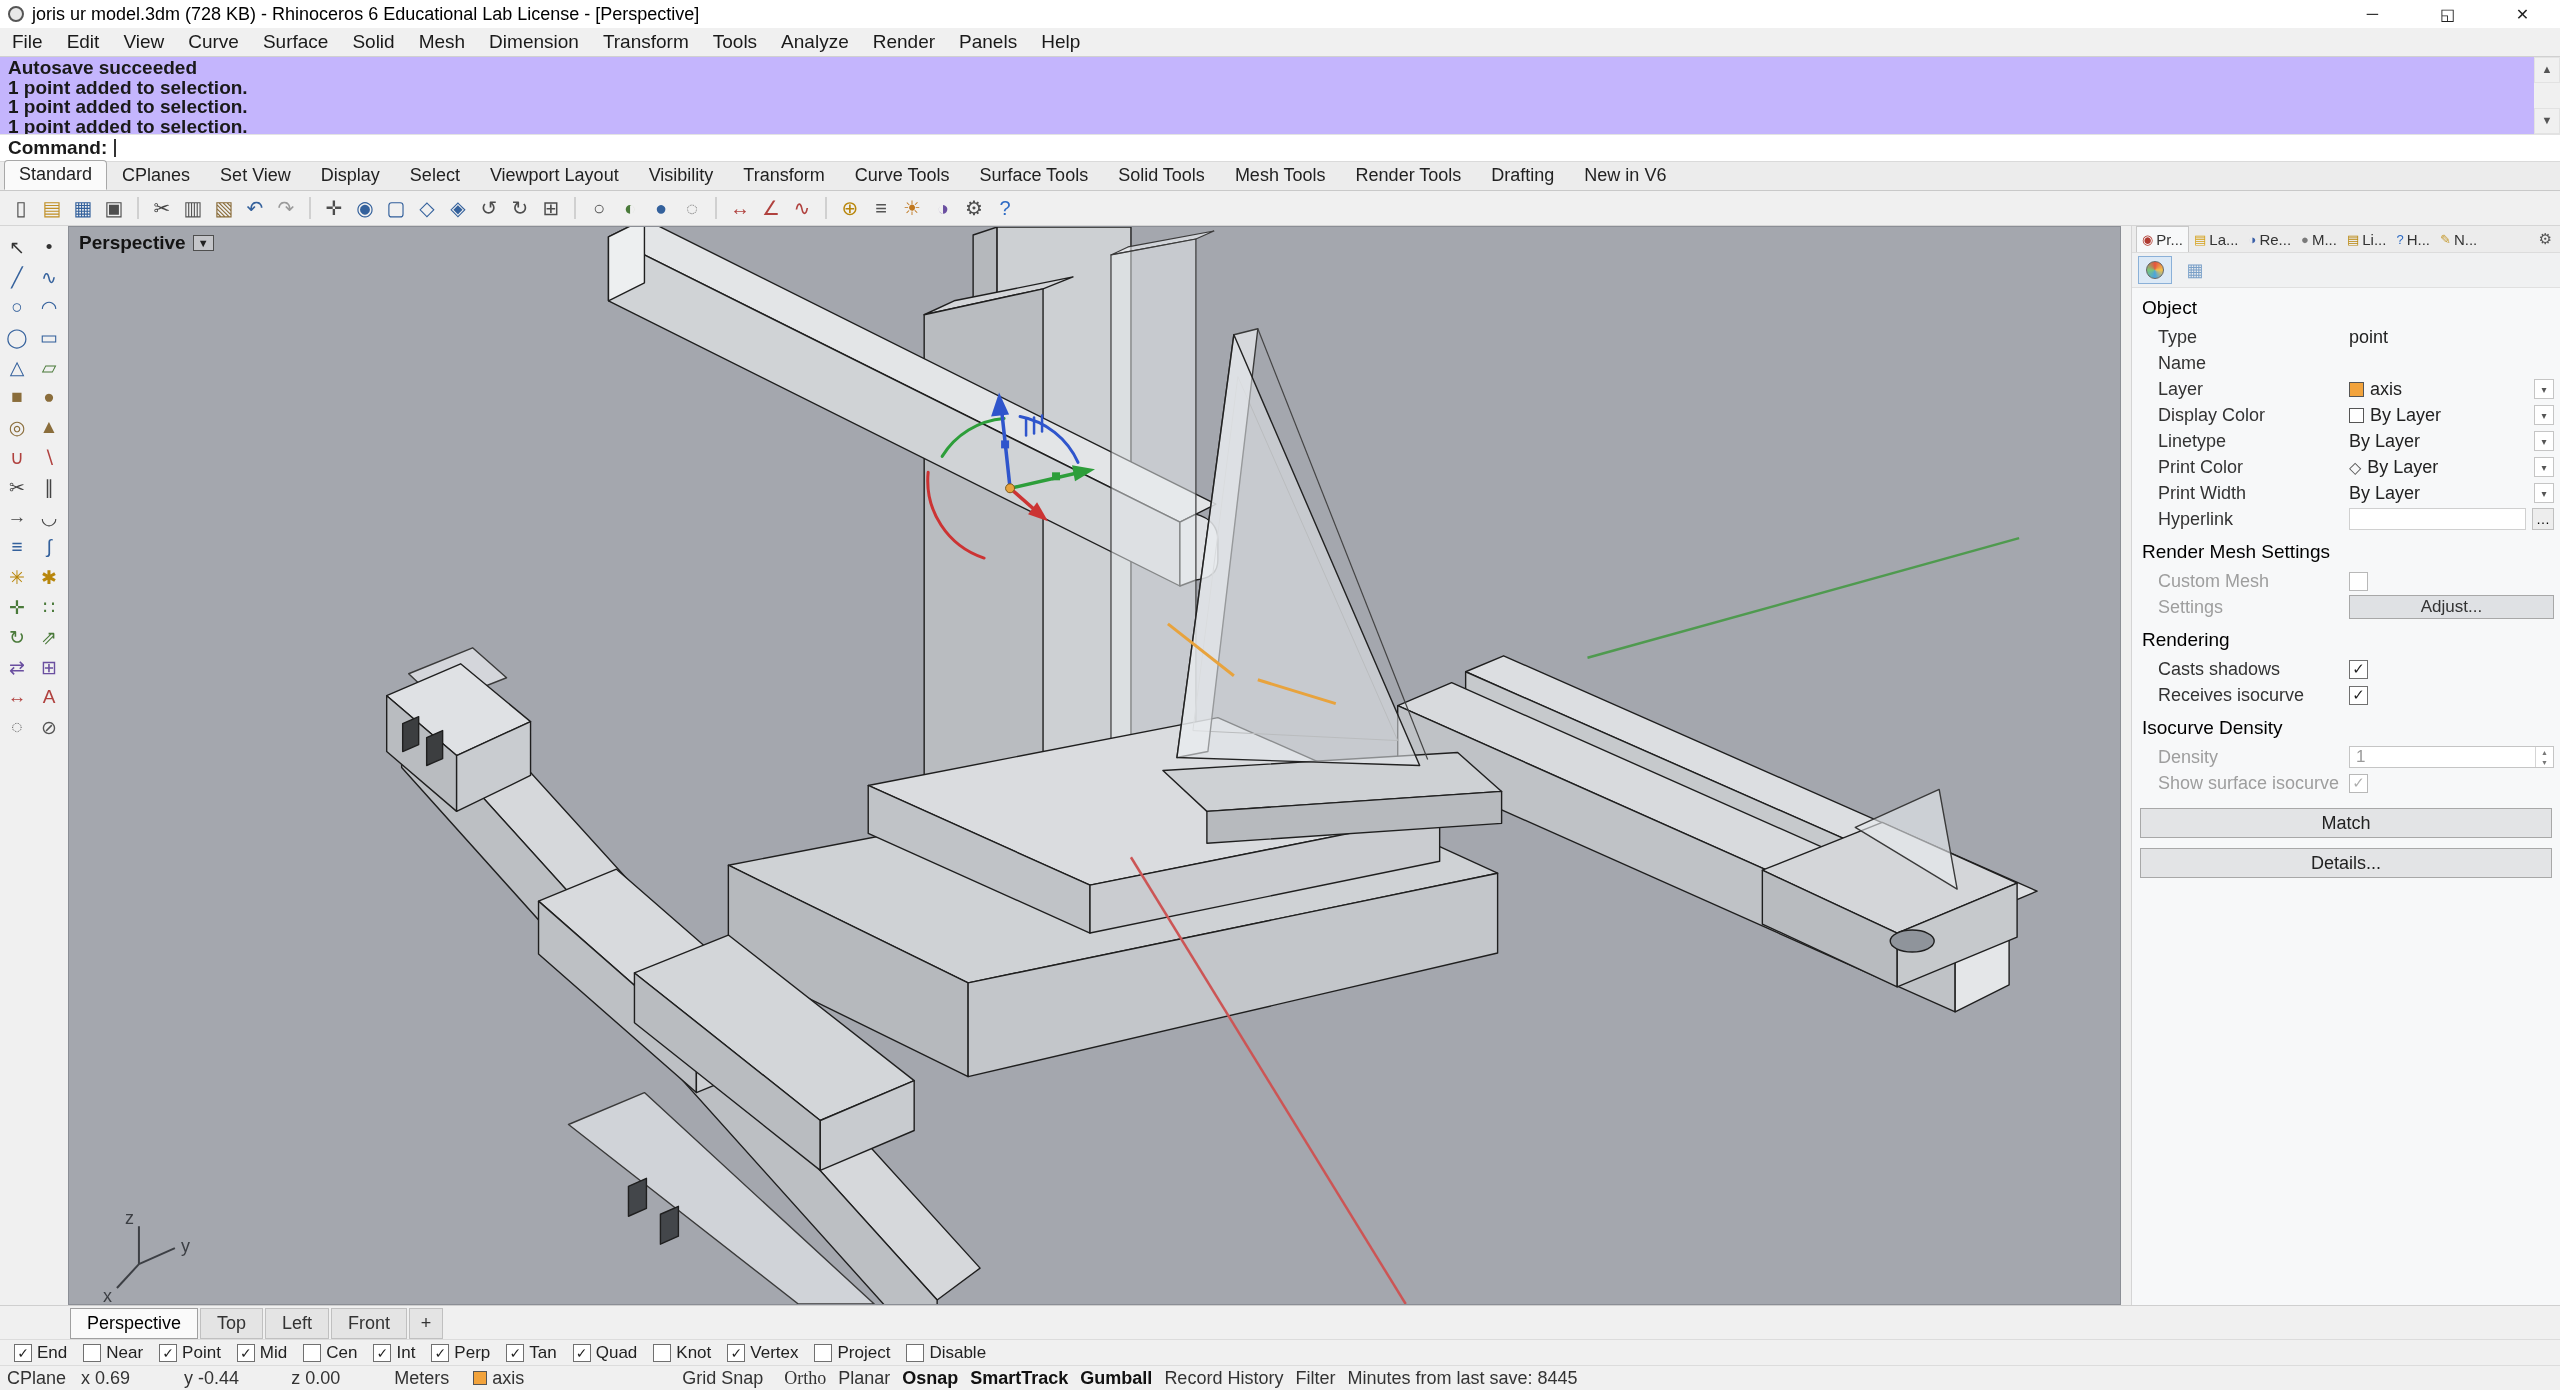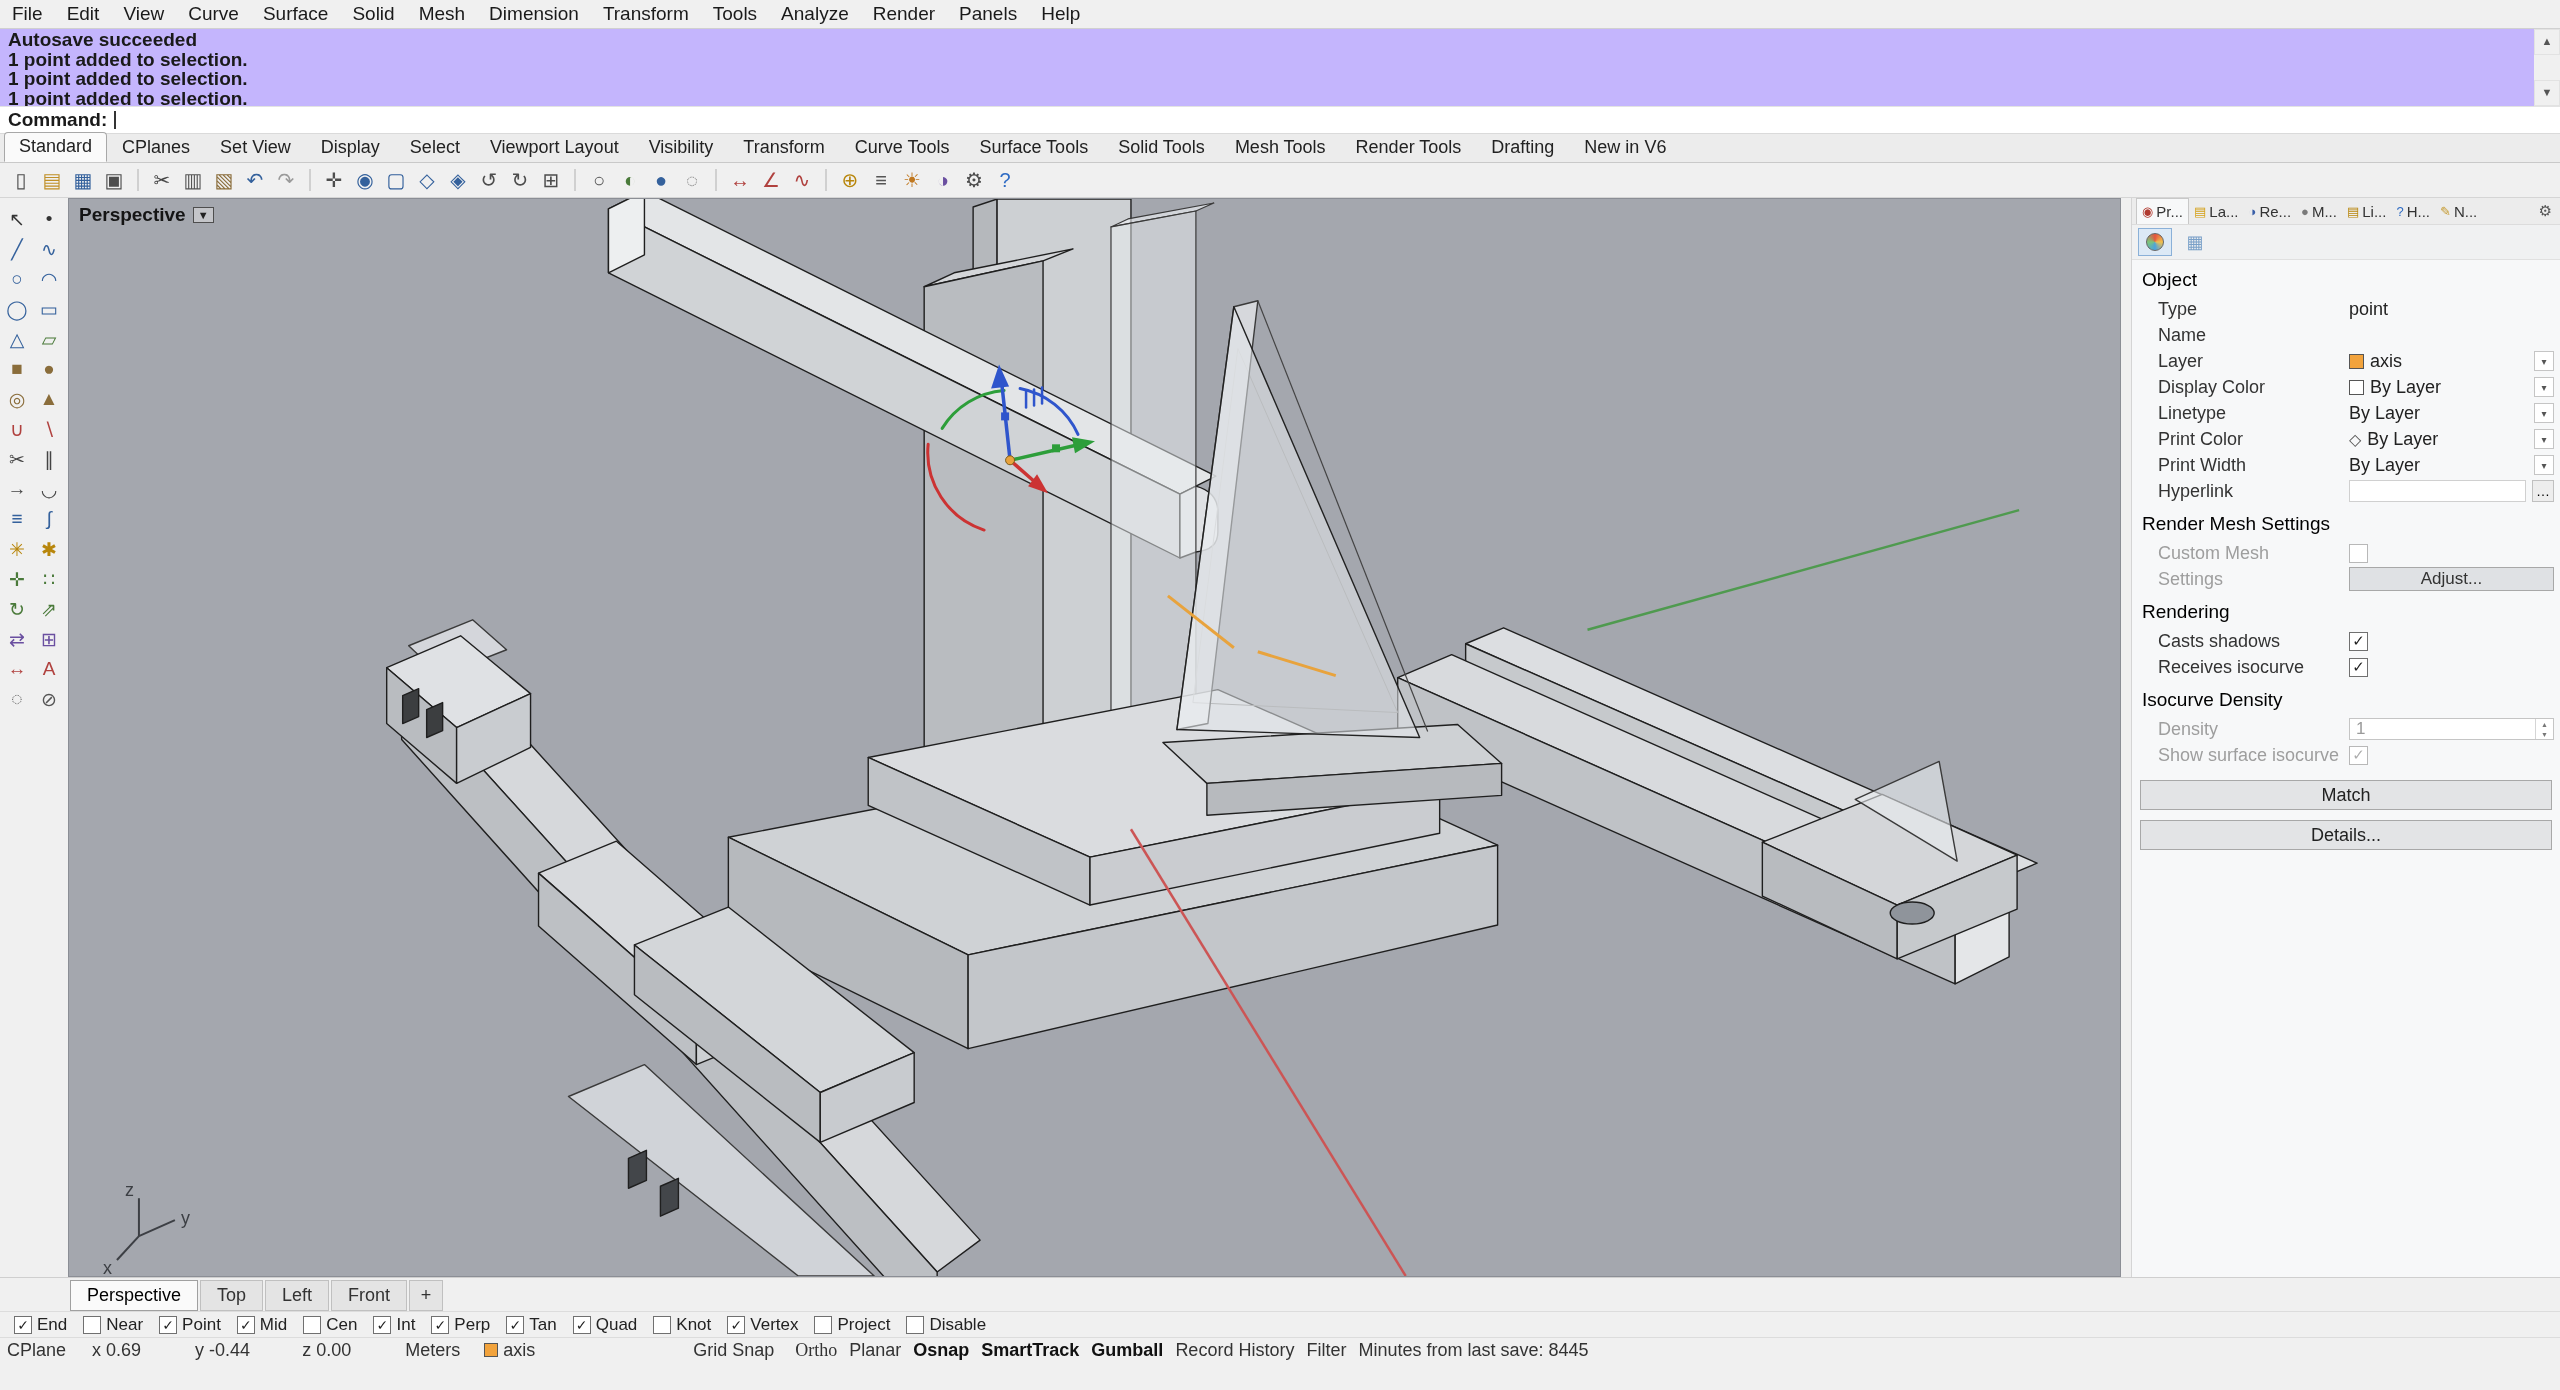--- a/index.html
+++ b/index.html
@@ -97,20 +97,29 @@
   .sitem { display:flex; align-items:center; white-space:nowrap; }
   .sitem.bold { font-weight:bold; color:#111; }
 
   text.gnomon { font-size:18px; fill:#3c3f44; stroke:none; font-family:"Liberation Sans", sans-serif; }
 </style>
 </head>
 <body>
 
 <div id="app">
 
+  <header class="titlebar">
+    <span class="app-ico"></span>
+    <span class="title">joris ur model.3dm (728 KB) - Rhinoceros 6 Educational Lab License - [Perspective]</span>
+    <div class="wincontrols">
+      <button class="wbtn">─</button>
+      <button class="wbtn">◱</button>
+      <button class="wbtn">✕</button>
+    </div>
+  </header>
 
   <nav class="menubar" id="menubar">
       <div class="menu-item">File</div>
       <div class="menu-item">Edit</div>
       <div class="menu-item">View</div>
       <div class="menu-item">Curve</div>
       <div class="menu-item">Surface</div>
       <div class="menu-item">Solid</div>
       <div class="menu-item">Mesh</div>
       <div class="menu-item">Dimension</div>
@@ -575,21 +584,21 @@
       <span class="oitem">
         <span class="ocheck"></span>
         <span>Disable</span>
       </span>
     </div>
 
   <footer class="statusbar" id="statusbar">
       <span class="sitem" style="margin-left: 7px;">
         <span>CPlane</span>
       </span>
-      <span class="sitem" style="margin-left: 26px;">
+      <span class="sitem" style="margin-left: 15px;">
         <span>x 0.69</span>
       </span>
       <span class="sitem" style="margin-left: 54px;">
         <span>y -0.44</span>
       </span>
       <span class="sitem" style="margin-left: 52px;">
         <span>z 0.00</span>
       </span>
       <span class="sitem" style="margin-left: 54px;">
         <span>Meters</span>

